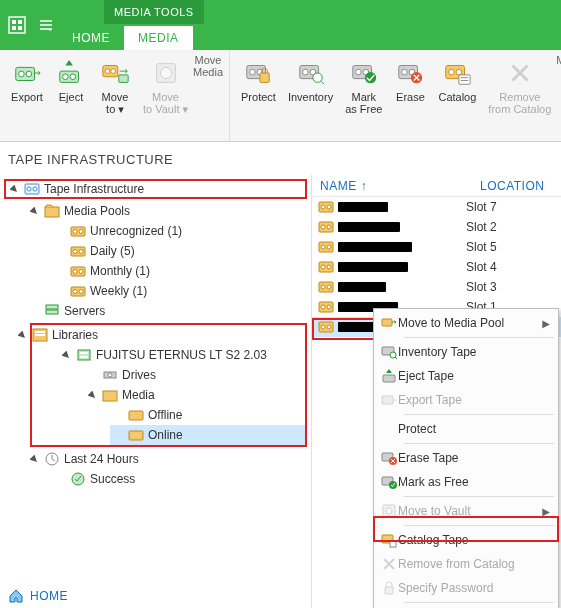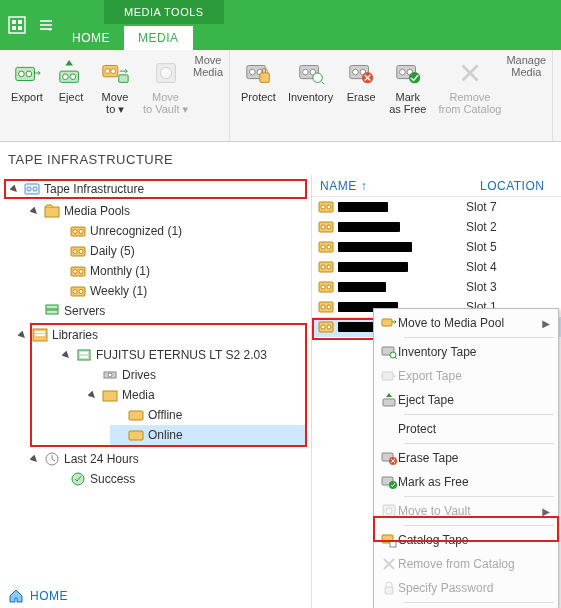--- a/index.html
+++ b/index.html
@@ -9,21 +9,21 @@
 
 .titlebar { background:#3ab54a; height:50px; display:flex; align-items:flex-end; color:#fff; }
 .app-icon { width:34px; height:50px; display:flex; align-items:center; justify-content:center; }
 .app-icon svg { width:18px; height:18px; }
 .hamburger { width:24px; height:50px; display:flex; align-items:center; justify-content:center; cursor:pointer; }
 .hamburger svg { width:16px; height:16px; }
 .tab-group { display:flex; height:50px; align-items:flex-end; }
 .tt-tab { padding:0 14px; height:24px; line-height:24px; font-size:12px; letter-spacing:0.5px; cursor:pointer; }
 .tt-tab.home { color:#fff; }
 .tt-tab.media { background:#fff; color:#3ab54a; }
-.context-box { position:absolute; left:104px; top:0; height:24px; background:#2b9a3a; padding:0 20px; line-height:24px; font-size:11px; letter-spacing:0.5px; color:#fff; }
+.context-box { position:absolute; left:104px; top:0; height:24px; background:#2b9a3a; padding:0 10px; line-height:24px; font-size:11px; letter-spacing:0.5px; color:#fff; }
 
 
 .ribbon { background:#f5f5f5; border-bottom:1px solid #d0d0d0; height:92px; display:flex; }
 .rgroup { padding:4px 6px 0 6px; border-right:1px solid #e0e0e0; display:flex; flex-direction:row; }
 .rbuttons { display:flex; flex:1; gap:2px; }
 .rbtn { display:flex; flex-direction:column; align-items:center; padding:2px 4px; border:1px solid transparent; cursor:pointer; min-width:38px; }
 .rbtn .ic { width:32px; height:32px; margin-bottom:2px; display:flex; align-items:center; justify-content:center; }
 .rbtn .ic svg { width:30px; height:30px; }
 .rbtn .lbl { font-size:11px; line-height:12px; text-align:center; color:#333; }
 .rbtn.disabled .lbl { color:#aaa; }
@@ -188,38 +188,50 @@
               </svg>
             </div>
         <div class="lbl">Inventory</div>
       </div>
       <div class="rbtn">
         <div class="ic">
               <svg viewBox="0 0 32 32">
                 <rect x="4" y="8" width="20" height="14" rx="2" fill="#d0d0d0" stroke="#888"></rect>
                 <circle cx="10" cy="15" r="3" fill="#fff" stroke="#888"></circle>
                 <circle cx="18" cy="15" r="3" fill="#fff" stroke="#888"></circle>
-                <circle cx="23" cy="21" r="6" fill="#d53"></circle>
-                <path d="M20 18l6 6m0-6l-6 6" stroke="#fff" stroke-width="1.5"></path>
-              </svg>
-            </div>
-        <div class="lbl">Erase</div>
+                <circle cx="23" cy="21" r="6" fill="#2b9a3a"></circle>
+                <path d="M19 21l3 3 5-6" stroke="#fff" fill="none" stroke-width="1.5"></path>
+              </svg>
+            </div>
+        <div class="lbl" style="white-space:pre">Mark
+as Free</div>
       </div>
       <div class="rbtn">
         <div class="ic">
               <svg viewBox="0 0 32 32">
                 <rect x="4" y="8" width="20" height="14" rx="2" fill="#d0d0d0" stroke="#888"></rect>
                 <circle cx="10" cy="15" r="3" fill="#fff" stroke="#888"></circle>
                 <circle cx="18" cy="15" r="3" fill="#fff" stroke="#888"></circle>
-                <circle cx="23" cy="21" r="6" fill="#2b9a3a"></circle>
-                <path d="M19 21l3 3 5-6" stroke="#fff" fill="none" stroke-width="1.5"></path>
-              </svg>
-            </div>
-        <div class="lbl" style="white-space:pre">Mark
-as Free</div>
+                <circle cx="23" cy="21" r="6" fill="#d53"></circle>
+                <path d="M20 18l6 6m0-6l-6 6" stroke="#fff" stroke-width="1.5"></path>
+              </svg>
+            </div>
+        <div class="lbl">Erase</div>
+      </div>
+      <div class="rbtn">
+        <div class="ic">
+              <svg viewBox="0 0 32 32">
+                <rect x="4" y="8" width="20" height="14" rx="2" fill="#f5c96b" stroke="#c28a1a"></rect>
+                <circle cx="10" cy="15" r="3" fill="#fff" stroke="#c28a1a"></circle>
+                <circle cx="18" cy="15" r="3" fill="#fff" stroke="#c28a1a"></circle>
+                <rect x="18" y="18" width="12" height="10" rx="1" fill="#fff" stroke="#888"></rect>
+                <path d="M20 21h8M20 24h8" stroke="#888"></path>
+              </svg>
+            </div>
+        <div class="lbl">Catalog</div>
       </div>
       <div class="rbtn disabled">
         <div class="ic">
               <svg viewBox="0 0 32 32">
                 <path d="M8 8l16 16m0-16L8 24" stroke="#888" stroke-width="3"></path>
               </svg>
             </div>
         <div class="lbl" style="white-space:pre">Remove
 from Catalog</div>
       </div>
@@ -590,37 +602,37 @@
   <div class="mitem">
       <span class="mic">
         <svg viewBox="0 0 16 16">
           <rect x="1" y="3" width="12" height="8" rx="1" fill="#d0d0d0" stroke="#888"></rect>
           <circle cx="12" cy="11" r="3" fill="#fff" stroke="#2b9a3a"></circle>
           <path d="M14 13l2 2" stroke="#2b9a3a"></path>
         </svg>
       </span>
       <span>Inventory Tape</span>
     </div>
+  <div class="mitem">
+      <span class="mic">
+        <svg viewBox="0 0 16 16">
+          <rect x="2" y="7" width="12" height="7" rx="1" fill="#d0d0d0" stroke="#888"></rect>
+          <path d="M8 1l-3 4h6z" fill="#2b9a3a"></path>
+        </svg>
+      </span>
+      <span>Eject Tape</span>
+    </div>
   <div class="mitem disabled">
       <span class="mic">
         <svg viewBox="0 0 16 16">
           <rect x="1" y="4" width="11" height="8" rx="1" fill="#d0d0d0" stroke="#888"></rect>
           <path d="M12 8h3" stroke="#888"></path>
         </svg>
       </span>
       <span>Export Tape</span>
-    </div>
-  <div class="mitem">
-      <span class="mic">
-        <svg viewBox="0 0 16 16">
-          <rect x="2" y="7" width="12" height="7" rx="1" fill="#d0d0d0" stroke="#888"></rect>
-          <path d="M8 1l-3 4h6z" fill="#2b9a3a"></path>
-        </svg>
-      </span>
-      <span>Eject Tape</span>
     </div>
   <div class="msep"></div>
   <div class="mitem">
       <span class="mic"></span>
       <span>Protect</span>
     </div>
   <div class="msep"></div>
   <div class="mitem">
       <span class="mic">
         <svg viewBox="0 0 16 16">

